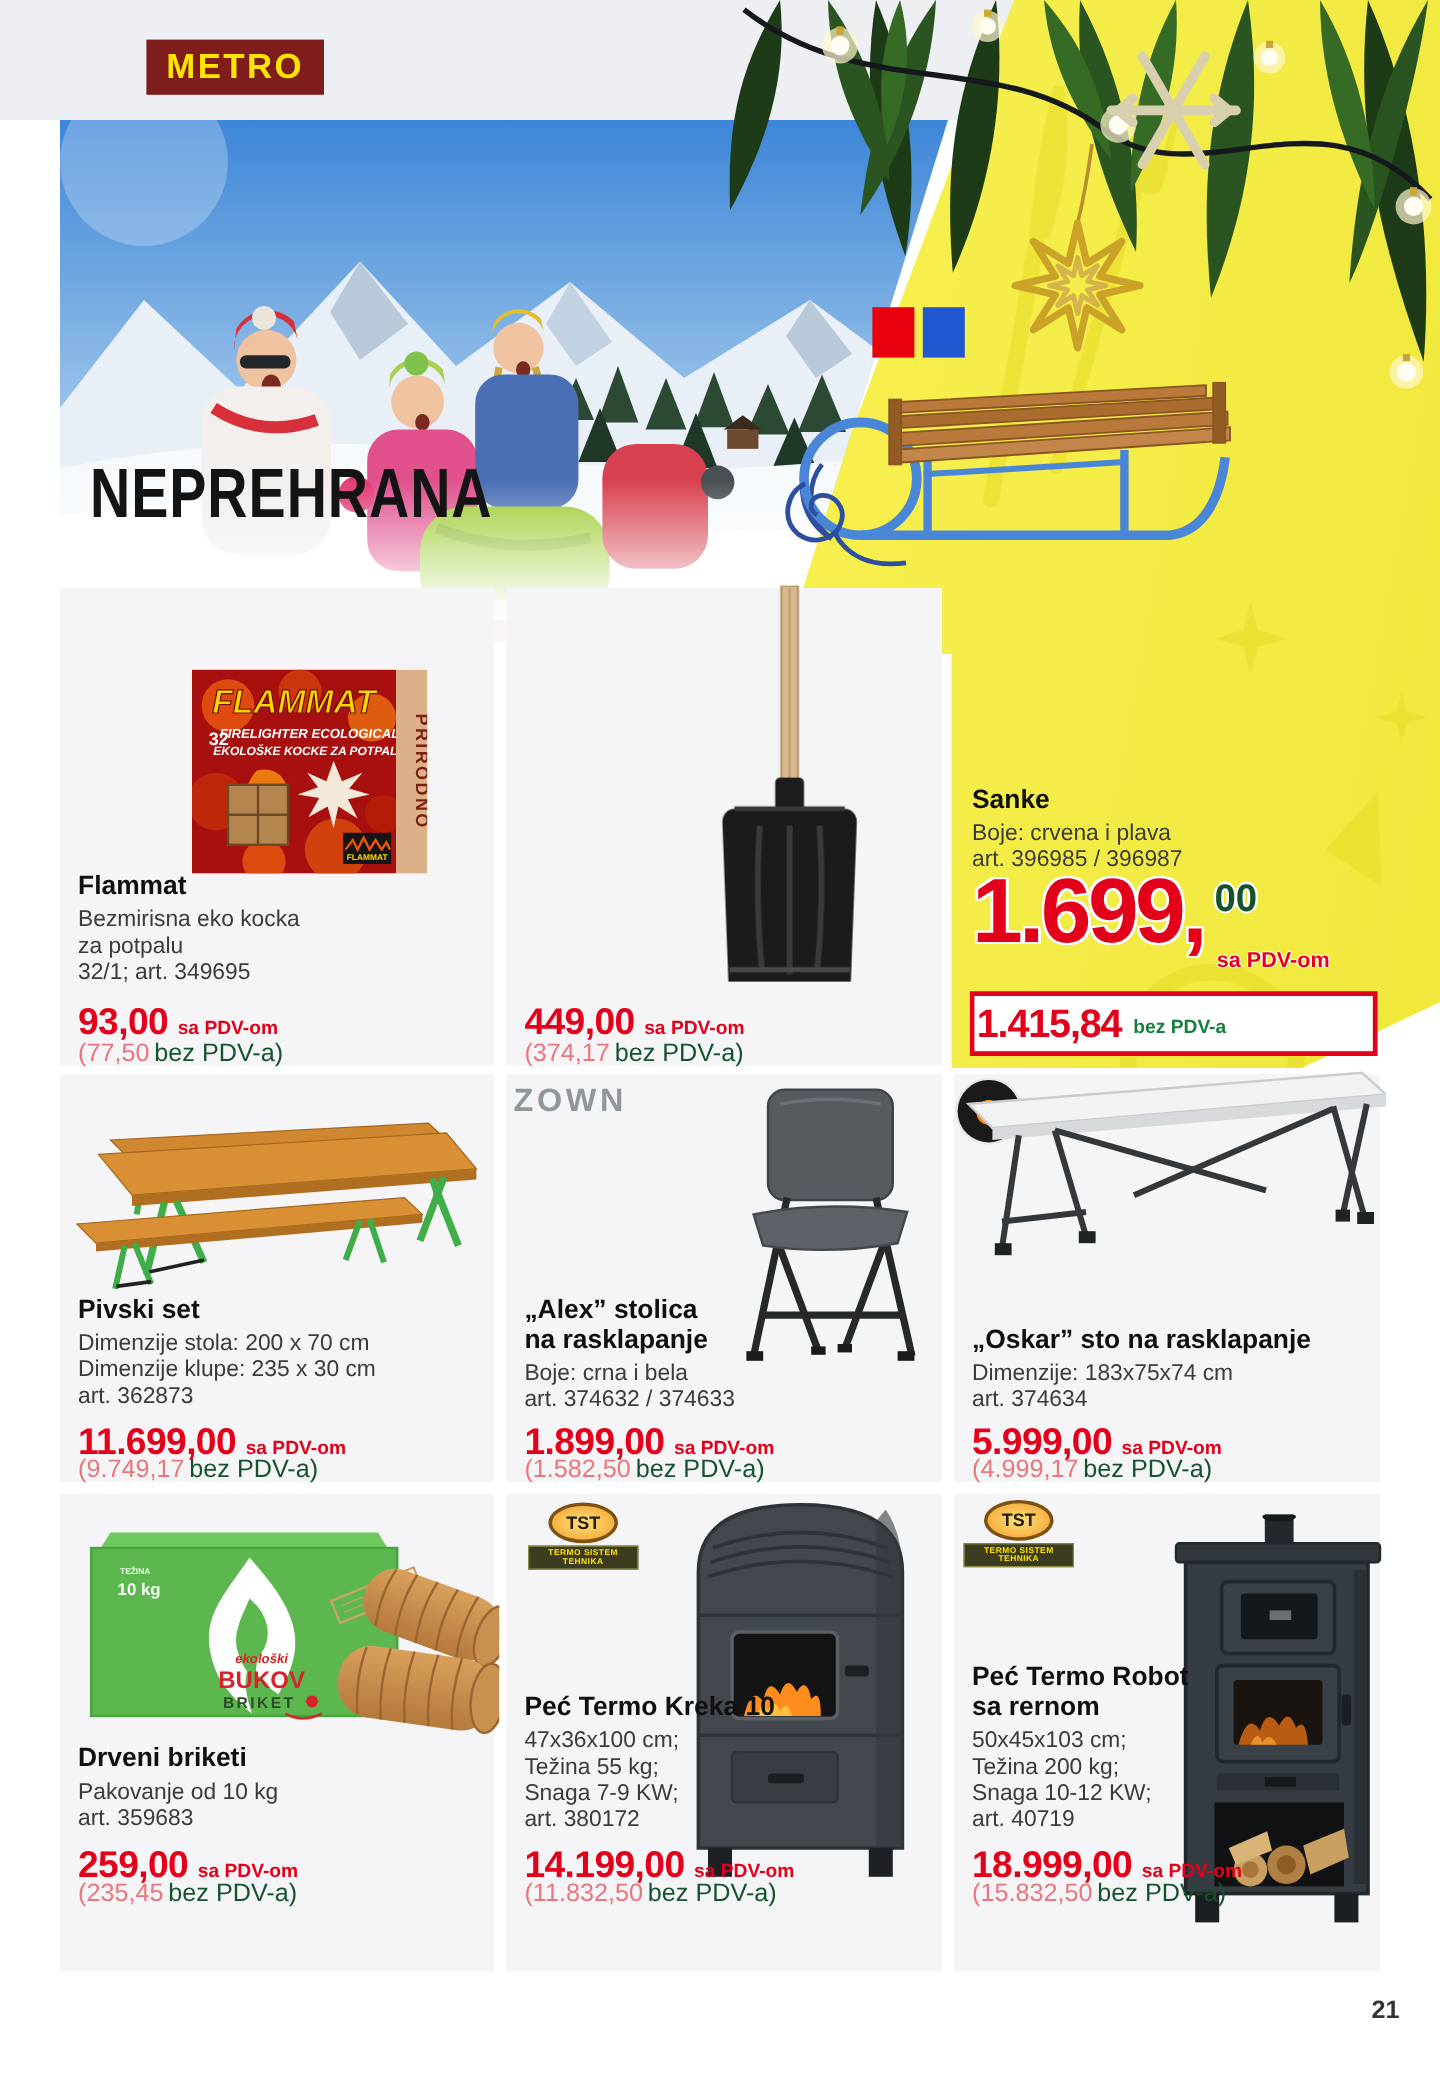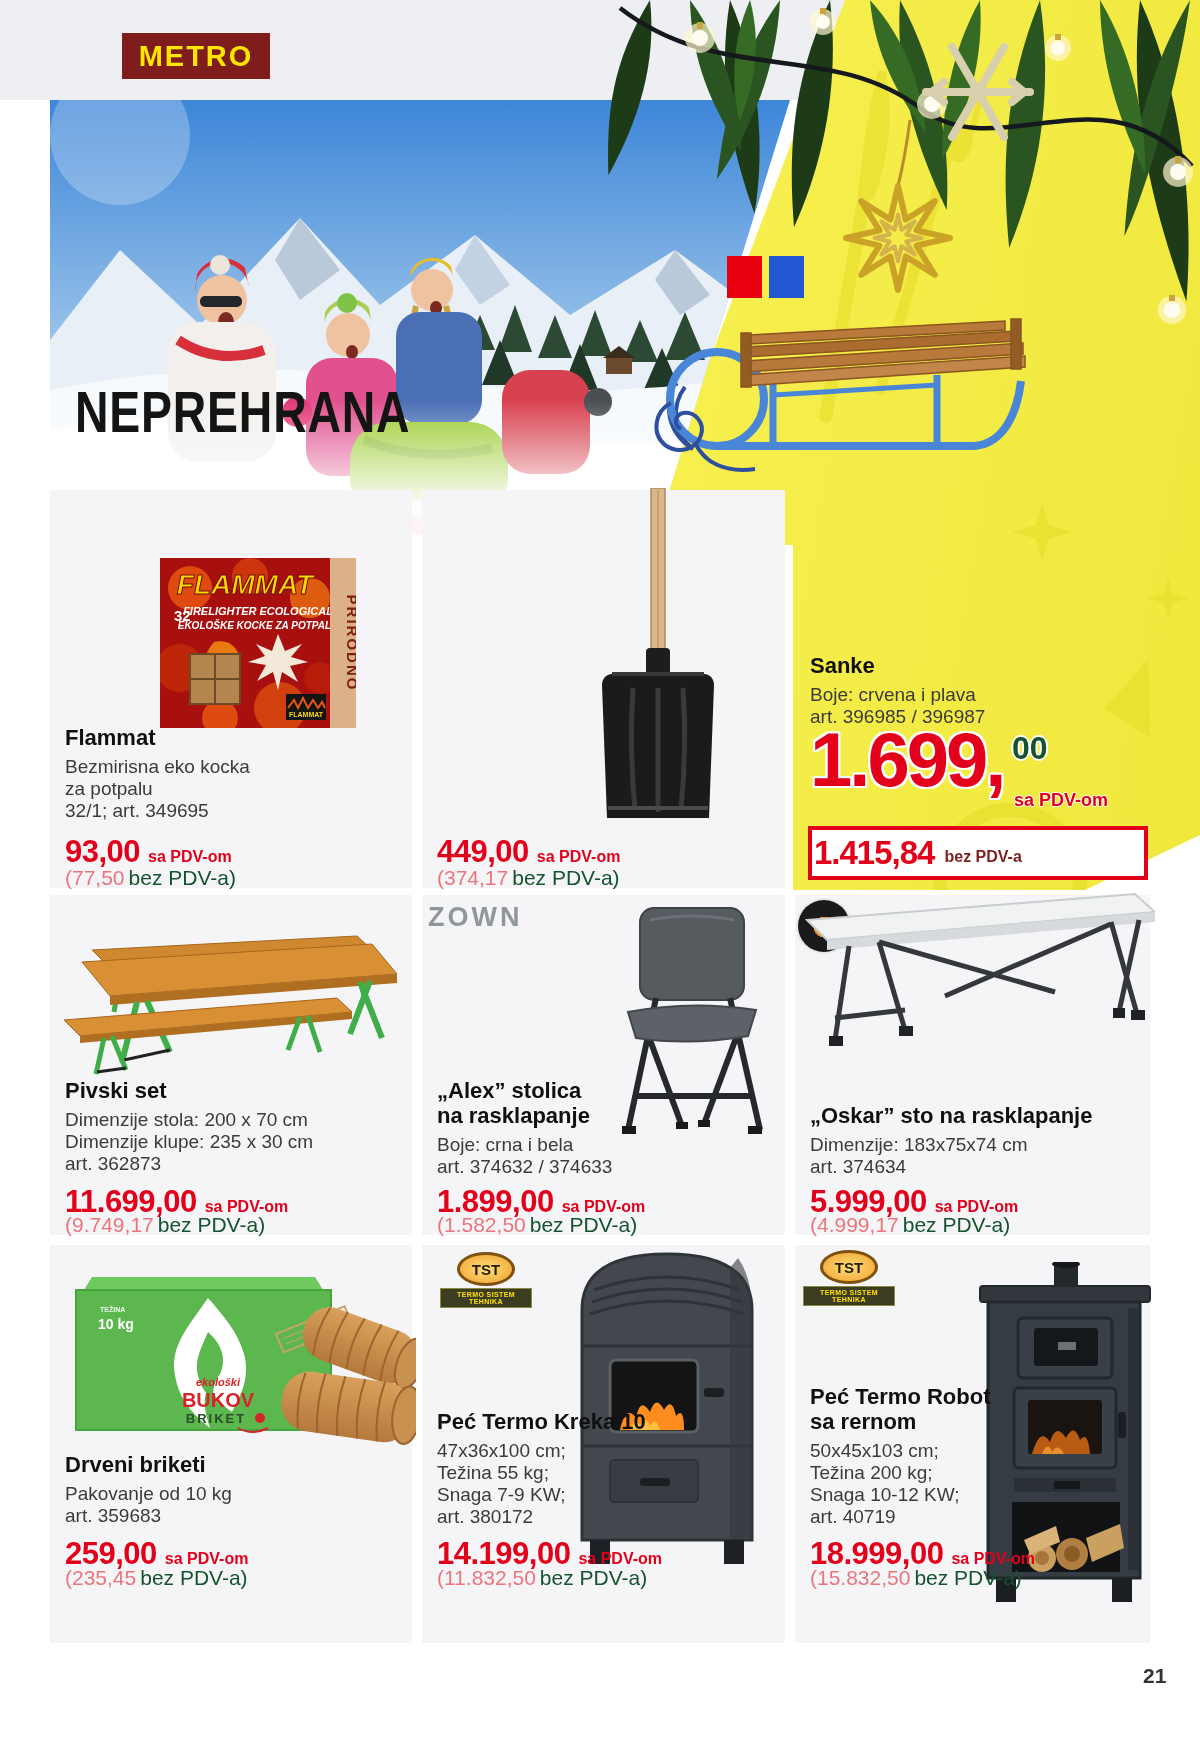--- a/index.html
+++ b/index.html
@@ -43,21 +43,21 @@
 .big-price{position:absolute;left:810px;top:722px;font-size:76px;line-height:1;font-weight:800;
   color:#e2001a;letter-spacing:-3px;
   text-shadow:2px 0 0 #fff,-2px 0 0 #fff,0 2px 0 #fff,0 -2px 0 #fff,2px 2px 0 #fff,-2px -2px 0 #fff,2px -2px 0 #fff,-2px 2px 0 #fff}
 .bp-sup{position:absolute;left:1012px;top:730px;font-size:32px;font-weight:800;color:#14532d;
   text-shadow:2px 0 0 #fff,-2px 0 0 #fff,0 2px 0 #fff,0 -2px 0 #fff}
 .bp-vat{position:absolute;left:1014px;top:790px;font-size:18px;font-weight:700;color:#e2001a;
   text-shadow:1px 0 0 #fff,-1px 0 0 #fff,0 1px 0 #fff,0 -1px 0 #fff}
 .net-box{position:absolute;left:808px;top:826px;width:340px;height:54px;background:#fff;
   border:4px solid #e2001a;display:flex;align-items:center;padding-left:2px;white-space:nowrap}
 .net-box .bamt{font-size:33px;font-weight:800;color:#e2001a;letter-spacing:-1px}
-.net-box .blab{font-size:16px;font-weight:700;color:#7f1d1d;margin-left:10px;margin-top:8px}
+.net-box .blab{font-size:16px;font-weight:700;color:#15803d;margin-left:10px;margin-top:8px}
 
 .swatch{position:absolute;width:35px;height:42px}
 
 .zown{position:absolute;left:428px;top:902px;font-size:27px;font-weight:800;color:#8f979c;
   letter-spacing:3px}
 .oskar-logo{position:absolute;left:798px;top:900px;width:52px;height:52px;border-radius:50%;
   background:radial-gradient(circle at 50% 52%,#f08c1e 0 27%,#1a1a1a 28%);box-shadow:0 0 0 2px #e8e8e8}
 .tst{position:absolute;width:92px;text-align:center}
 .tst-oval{width:58px;height:34px;margin:0 auto;border:3px solid #7d5210;border-radius:50%;
   background:radial-gradient(#ffe07a,#f09f2e);display:flex;align-items:center;justify-content:center;

